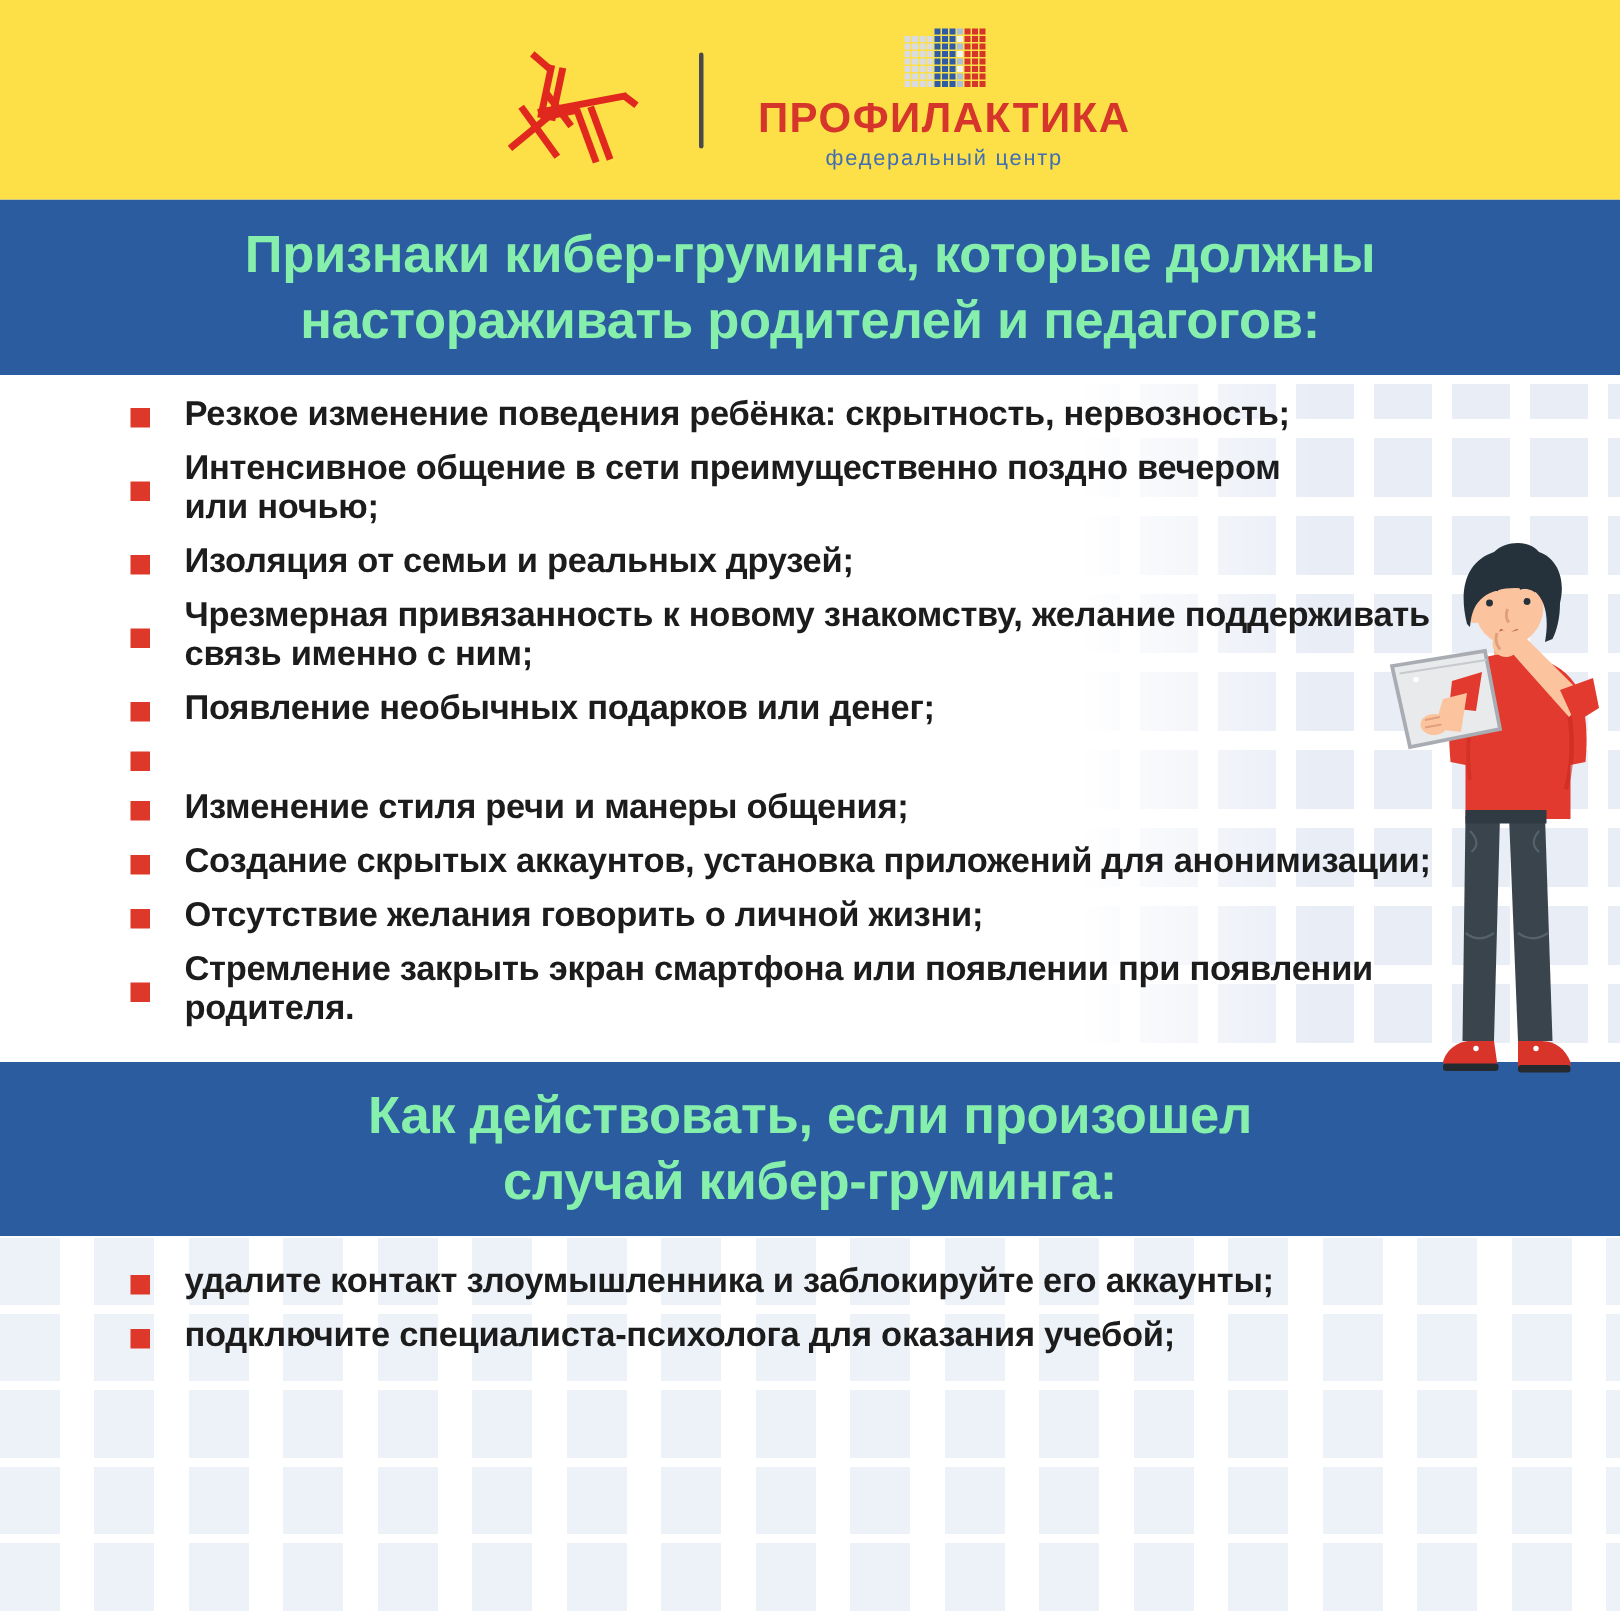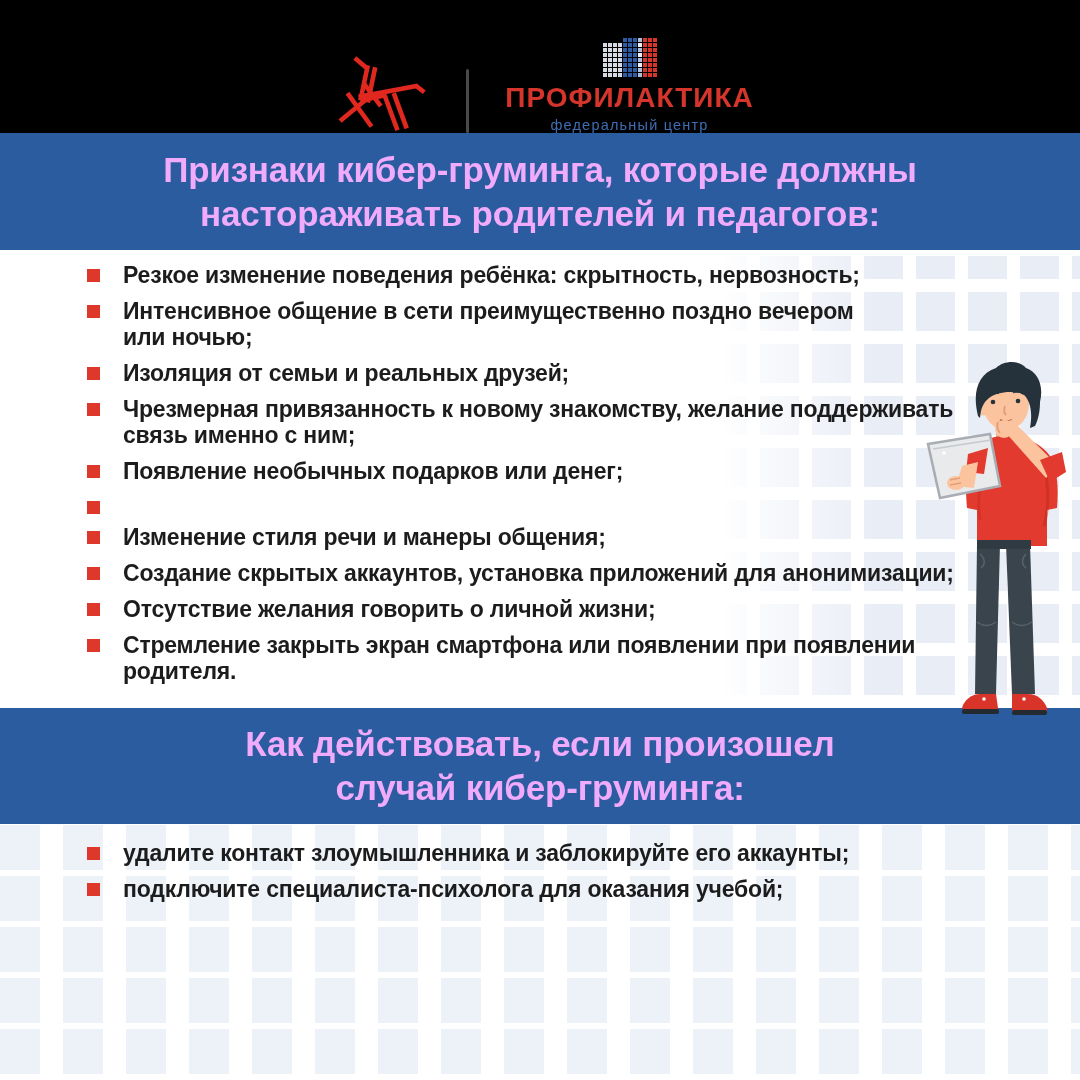--- a/index.html
+++ b/index.html
@@ -4,39 +4,39 @@
 <style>
   html,body{margin:0;padding:0;}
   body{font-family:"Liberation Sans","DejaVu Sans",sans-serif;background:#888;}
   .poster{
     position:relative;width:1080px;height:1080px;margin:0 auto;
     background:#ffffff;overflow:hidden;
   }
   
   .header{
     position:absolute;top:0;left:0;right:0;height:133px;
-    display:flex;align-items:flex-end;justify-content:center;gap:36px;
-    background:#000000;z-index:5;
+    display:flex;align-items:center;justify-content:center;gap:36px;
+    background:#fde047;z-index:5;
   }
   .chair-logo{width:104px;height:88px;}
   .header-divider{width:3px;height:64px;background:var(--divider_gray);border-radius:2px;}
   .brand{display:flex;flex-direction:column;align-items:center;}
   .brand-grid{display:grid;grid-template-columns:repeat(11,4px);gap:1px;margin-bottom:7px;}
   .brand-grid .cell{width:4px;height:4px;}
   .brand-title{color:var(--brand_red);font-size:28px;font-weight:800;letter-spacing:1px;line-height:1;}
   .brand-subtitle{color:var(--brand_blue);font-size:14.5px;font-weight:400;letter-spacing:1.2px;margin-top:5px;}
   
   .banner{
     position:absolute;left:0;right:0;background:var(--banner_blue);
     display:flex;align-items:center;justify-content:center;z-index:2;
   }
   .banner-1{top:133px;height:117px;}
   .banner-2{top:708px;height:116px;}
   .banner-title{
-    color:#f0abfc;font-size:35px;font-weight:800;line-height:44px;
+    color:#86efac;font-size:35px;font-weight:800;line-height:44px;
     text-align:center;white-space:pre-line;letter-spacing:-0.2px;
   }
   
   .pattern-top{
     position:absolute;top:256px;right:0;width:372px;height:452px;z-index:0;
     background-image:
       repeating-linear-gradient(0deg,#ffffff 0 13px,transparent 13px 52px),
       repeating-linear-gradient(90deg,var(--pattern_blue) 0 39px,transparent 39px 52px);
     -webkit-mask-image:linear-gradient(to left,#000 55%,rgba(0,0,0,0) 97%);
             mask-image:linear-gradient(to left,#000 55%,rgba(0,0,0,0) 97%);
@@ -44,21 +44,21 @@
   .pattern-bottom{
     position:absolute;left:0;right:0;top:824px;height:256px;z-index:0;
     background-image:
       repeating-linear-gradient(0deg,#ffffff 0 6px,transparent 6px 51px),
       repeating-linear-gradient(90deg,var(--pattern_blue_light) 0 40px,transparent 40px 63px);
   }
   
   .list{position:absolute;z-index:2;}
   .list-1{left:55px;top:262px;width:925px;}
   .list-2{left:55px;top:840px;width:955px;}
-  .item{display:flex;align-items:flex-start;gap:23px;margin-bottom:10px;padding-left:32px;}
+  .item{display:flex;align-items:center;gap:23px;margin-bottom:10px;padding-left:32px;}
   .bullet{flex:0 0 13px;width:13px;height:13px;background:var(--bullet_red);margin-top:7px;}
   .item-text{
     color:var(--text_dark);font-size:23px;font-weight:700;line-height:26px;
     white-space:pre-line;letter-spacing:-0.2px;
   }
   
   .illustration{position:absolute;left:920px;top:356px;width:160px;height:364px;z-index:4;}
 </style>
 </head>
 <body>

